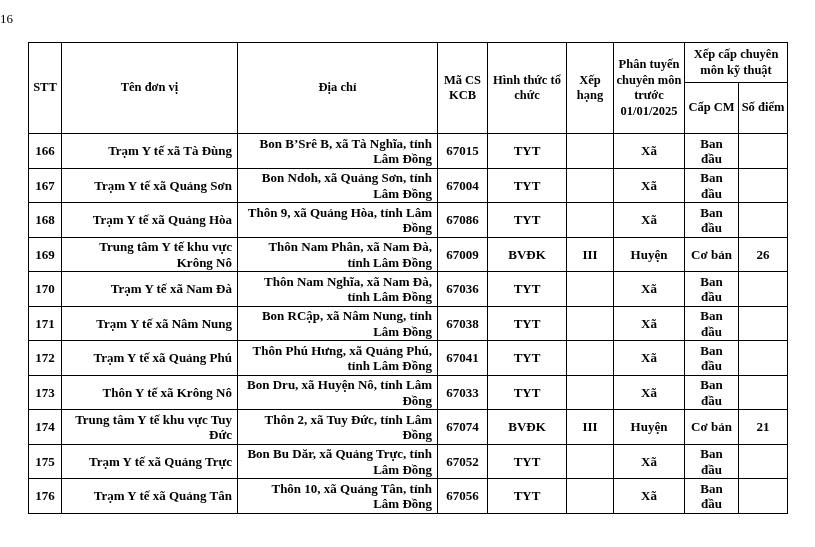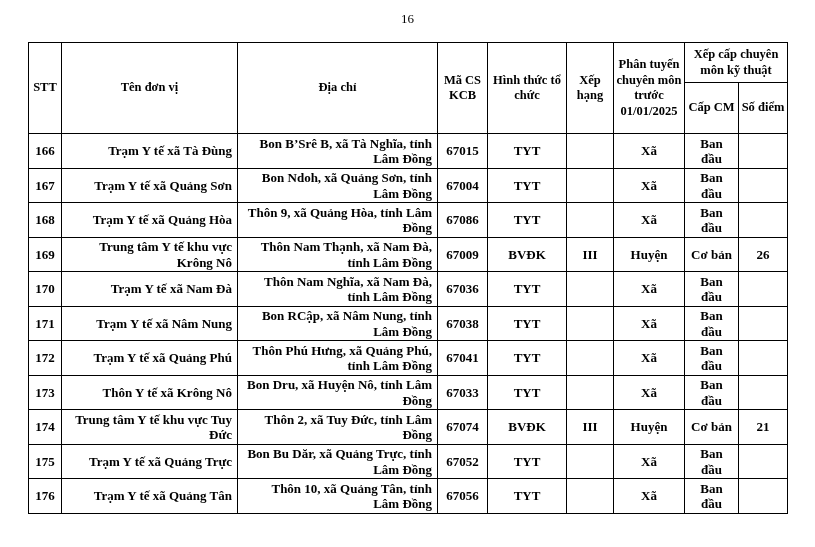--- a/index.html
+++ b/index.html
@@ -7,21 +7,20 @@
   body {
     width: 815px; height: 547px;
     position: relative;
     font-family: "Liberation Serif", "DejaVu Serif", serif;
     color: #000000;
     overflow: hidden;
   }
   .page-number {
     position: absolute;
     top: 11px; left: 0; width: 815px;
-    text-align: center;
     font-size: 13px;
   }
   table.facility-table {
     position: absolute;
     left: 28px; top: 42px;
     width: 759px;
     border-collapse: collapse;
     table-layout: fixed;
   }
   .facility-table th, .facility-table td {
@@ -114,21 +113,21 @@
         <td class="col-ma_cs_kcb">67086</td>
         <td class="col-hinh_thuc">TYT</td>
         <td class="col-xep_hang"></td>
         <td class="col-phan_tuyen">Xã</td>
         <td class="col-cap_cm">Ban đầu</td>
         <td class="col-so_diem"></td>
       </tr>
       <tr>
         <td class="col-stt">169</td>
         <td class="col-ten_don_vi">Trung tâm Y tế khu vực Krông Nô</td>
-        <td class="col-dia_chi">Thôn Nam Thạnh, xã Nam Đà, tỉnh Lâm Đồng</td>
+        <td class="col-dia_chi">Thôn Nam Phân, xã Nam Đà, tỉnh Lâm Đồng</td>
         <td class="col-ma_cs_kcb">67009</td>
         <td class="col-hinh_thuc">BVĐK</td>
         <td class="col-xep_hang">III</td>
         <td class="col-phan_tuyen">Huyện</td>
         <td class="col-cap_cm">Cơ bản</td>
         <td class="col-so_diem">26</td>
       </tr>
       <tr>
         <td class="col-stt">170</td>
         <td class="col-ten_don_vi">Trạm Y tế xã Nam Đà</td>

